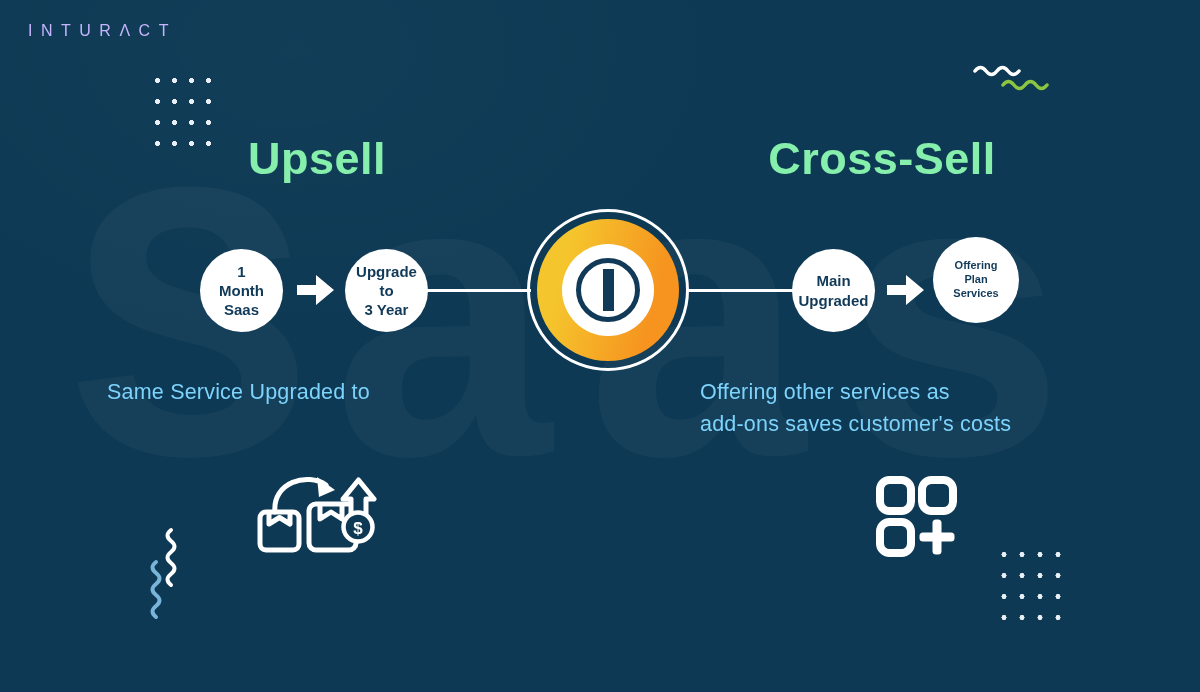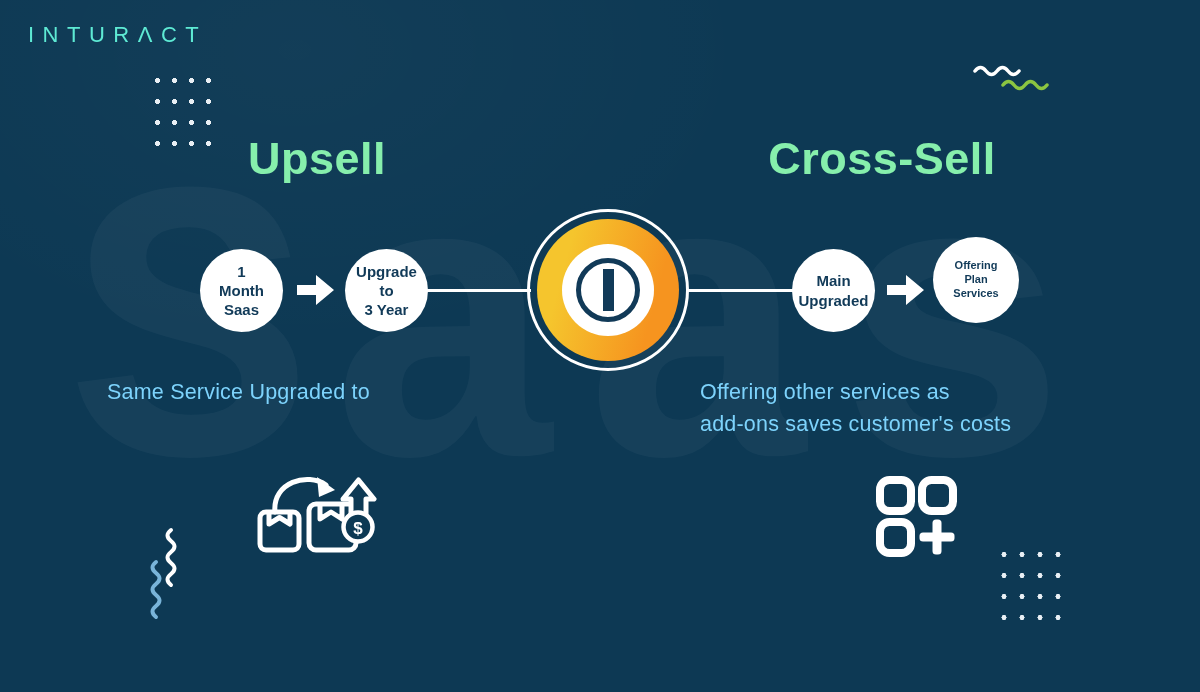--- a/index.html
+++ b/index.html
@@ -16,21 +16,21 @@
     letter-spacing:14px; color:rgba(255,255,255,0.038);
     user-select:none; white-space:nowrap;font-family:Liberation Mono, monospace;
   }
   .glow{
     position:absolute; left:-180px; top:-260px; width:950px; height:620px;
     background:radial-gradient(ellipse at center, rgba(255,255,255,0.025), rgba(255,255,255,0) 70%);
     border-radius:50%;
   }
   .logo{
     position:absolute; left:28px; top:22px;
-    color:#5eead4; font-size:22px; letter-spacing:8.5px; font-weight:normal;
+    color:#c4b5fd; font-size:16px; letter-spacing:8.5px; font-weight:normal;
   }
   .dots{ position:absolute; }
   .dots-tl{
     left:149px; top:70px; width:68px; height:84px;
     background-image:radial-gradient(circle, #e9eff4 2.4px, transparent 2.7px);
     background-size:17px 21px;
   }
   .dots-br{
     left:995px; top:544px; width:72px; height:84px;
     background-image:radial-gradient(circle, #e9eff4 2.4px, transparent 2.7px);

